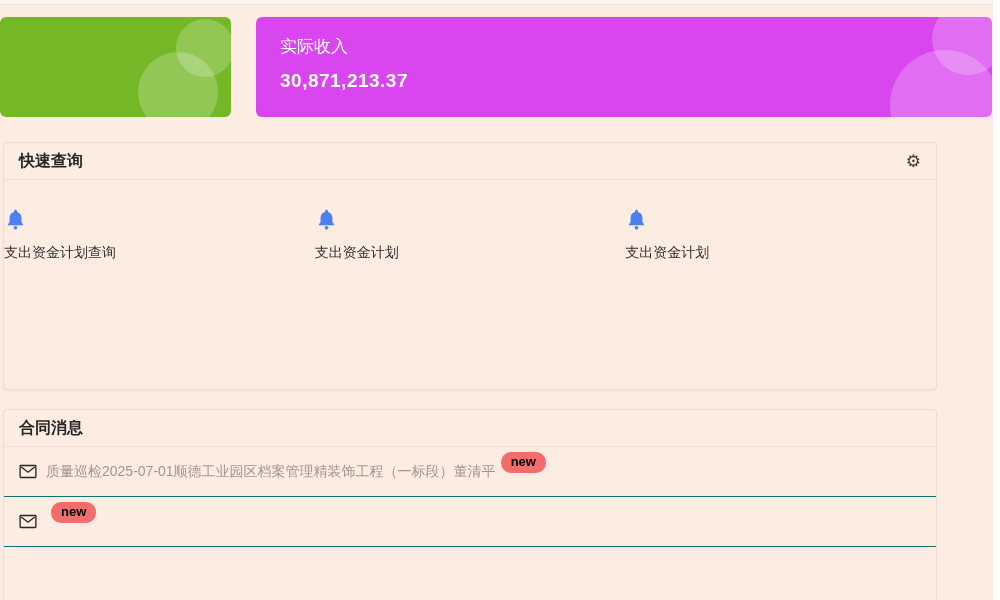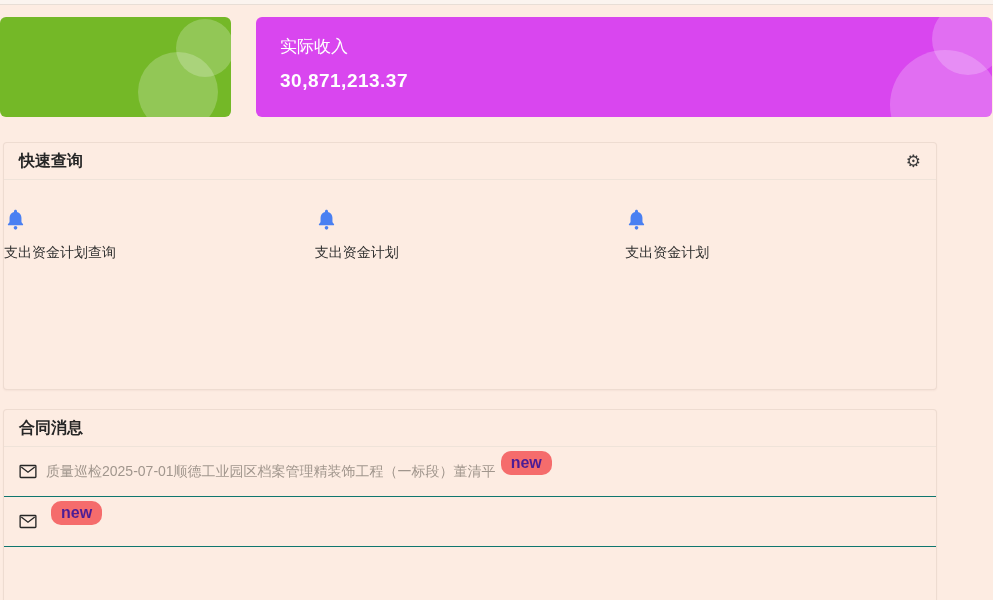--- a/index.html
+++ b/index.html
@@ -47,21 +47,21 @@
   .ql-grid { display:grid; grid-template-columns:repeat(3,1fr); padding-top:28px; }
   .ql-item { display:flex; flex-direction:column; align-items:flex-start; margin-bottom:55px; cursor:pointer; }
   .ql-item svg { width:23px; height:23px; fill:#4a80f2; }
   .ql-label { margin-top:13px; font-size:14px; color:#2f2f2f; }
 
   
   .msg-row { display:flex; align-items:center; height:50px; padding:0 15px;
              border-bottom:1px solid #0f766e; cursor:pointer; }
   .msg-row svg { width:18px; height:15px; margin-right:9px; flex:none; }
   .msg-text { font-size:14px; color:#a1968d; white-space:nowrap; }
-  .badge { background:#f56c6c; color:#4c1d95; font-size:16px; font-weight:bold;
+  .badge { background:#f56c6c; color:#000000; font-size:13px; font-weight:bold;
            padding:2px 10px; border-radius:10px; margin-left:5px;
            transform:translateY(-9px); display:inline-block; line-height:1.25; }
 </style>
 </head>
 <body>
 
 <div class="app">
   <div class="top-strip"></div>
   <div class="right-gutter"></div>
 

